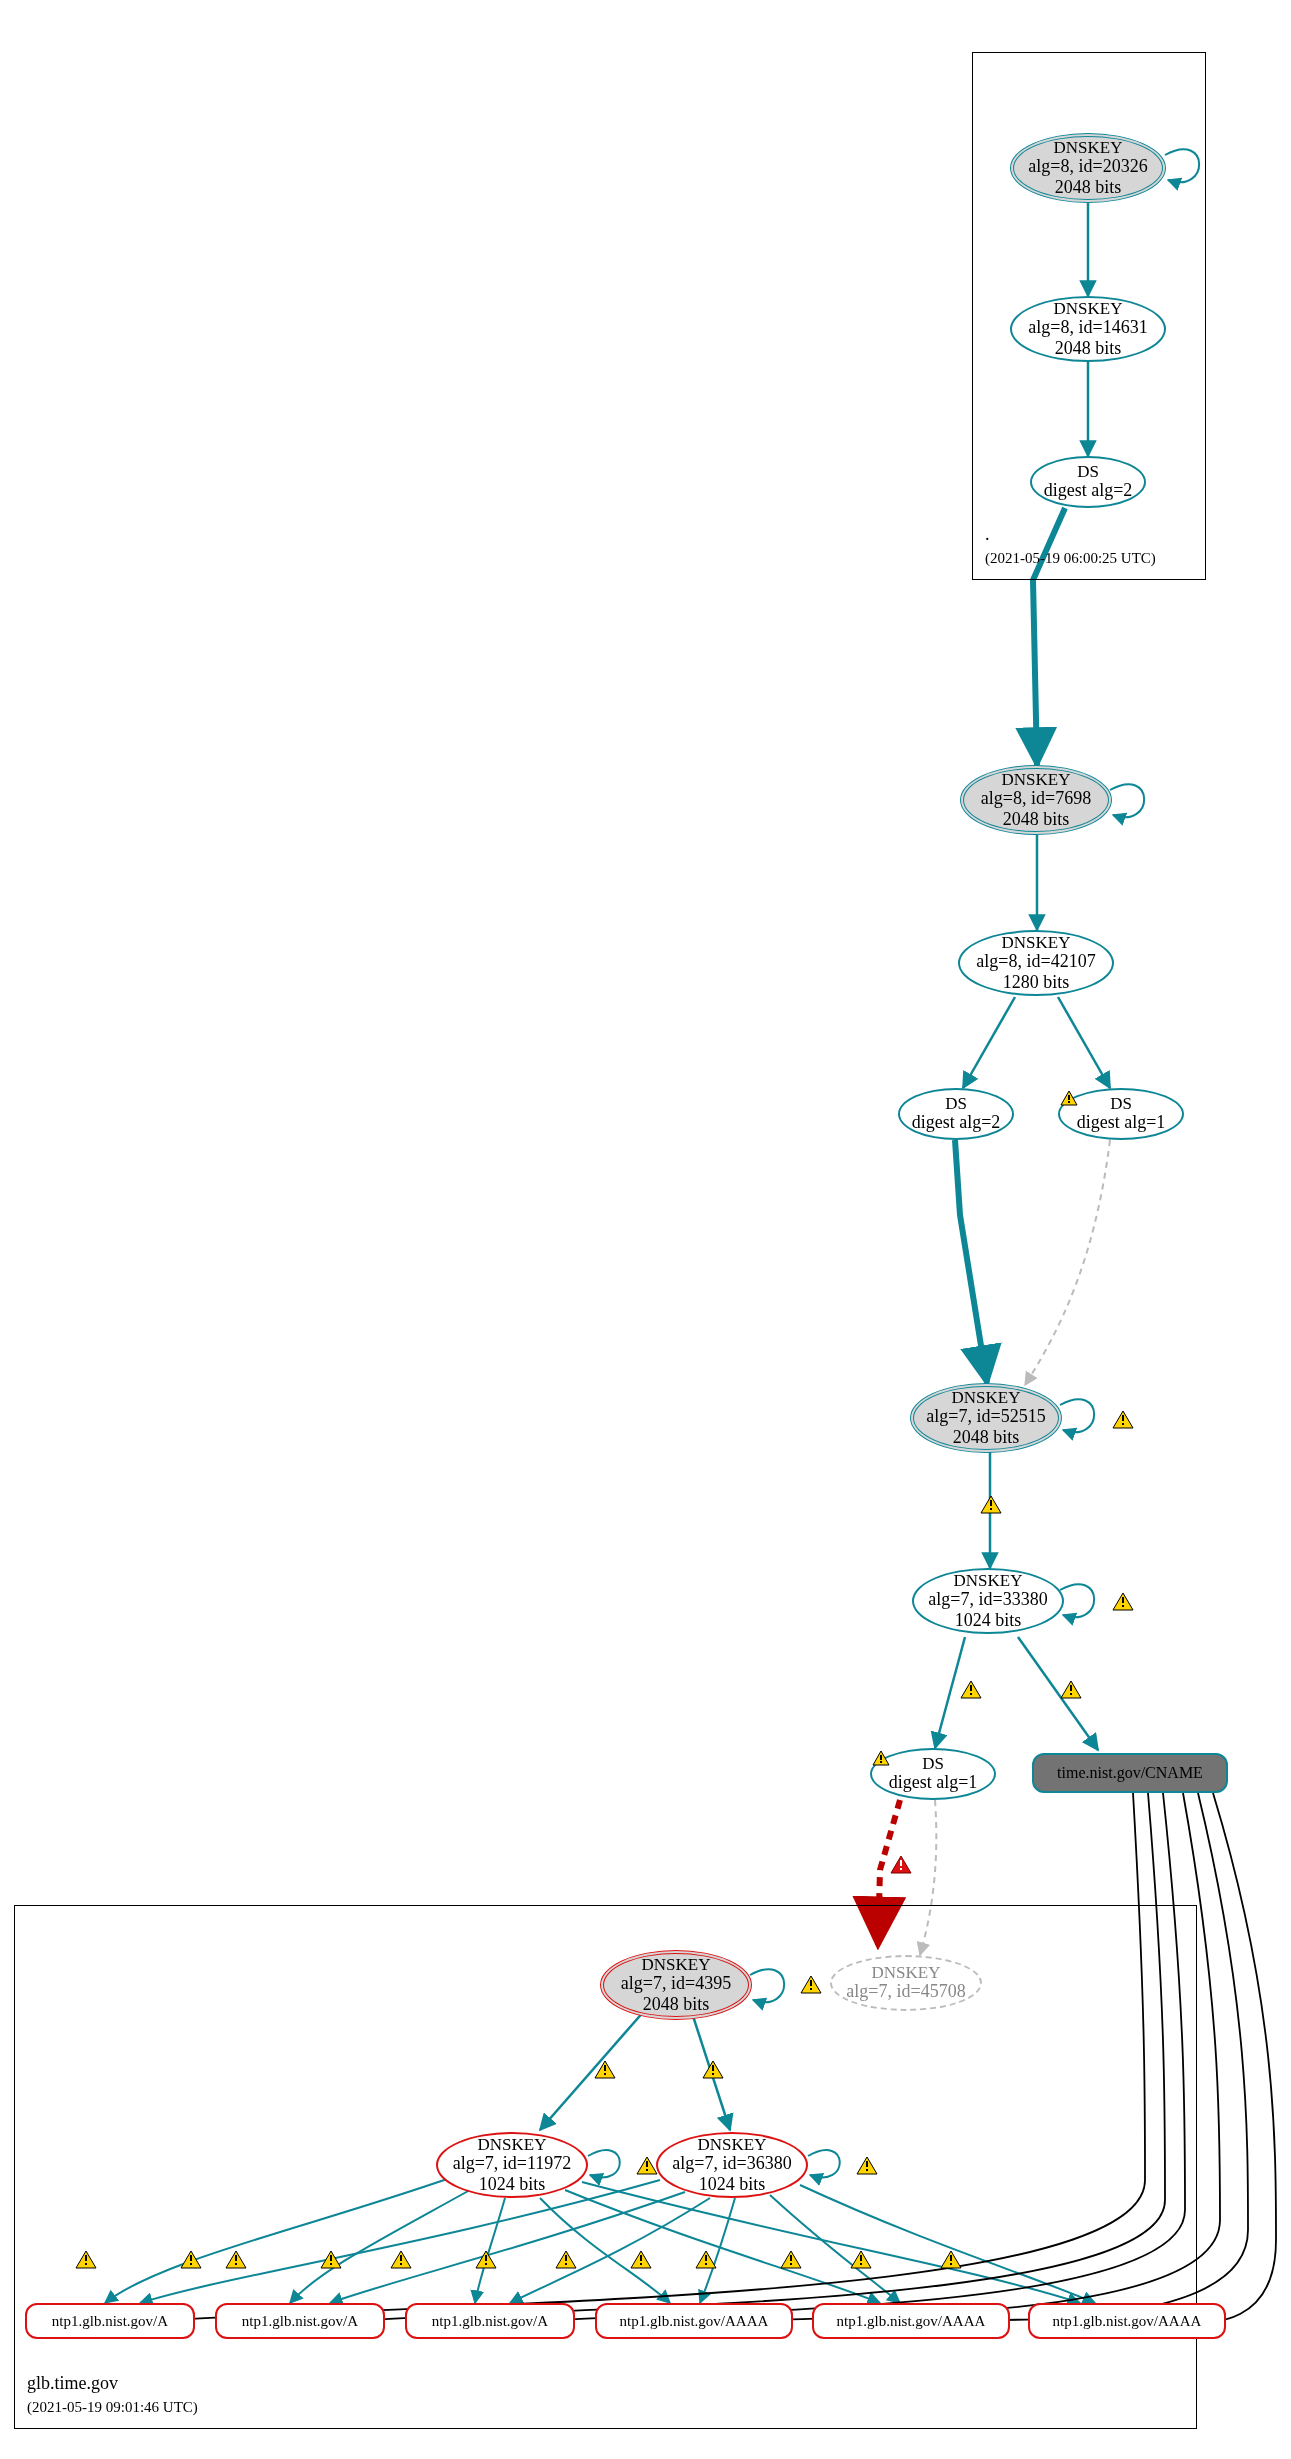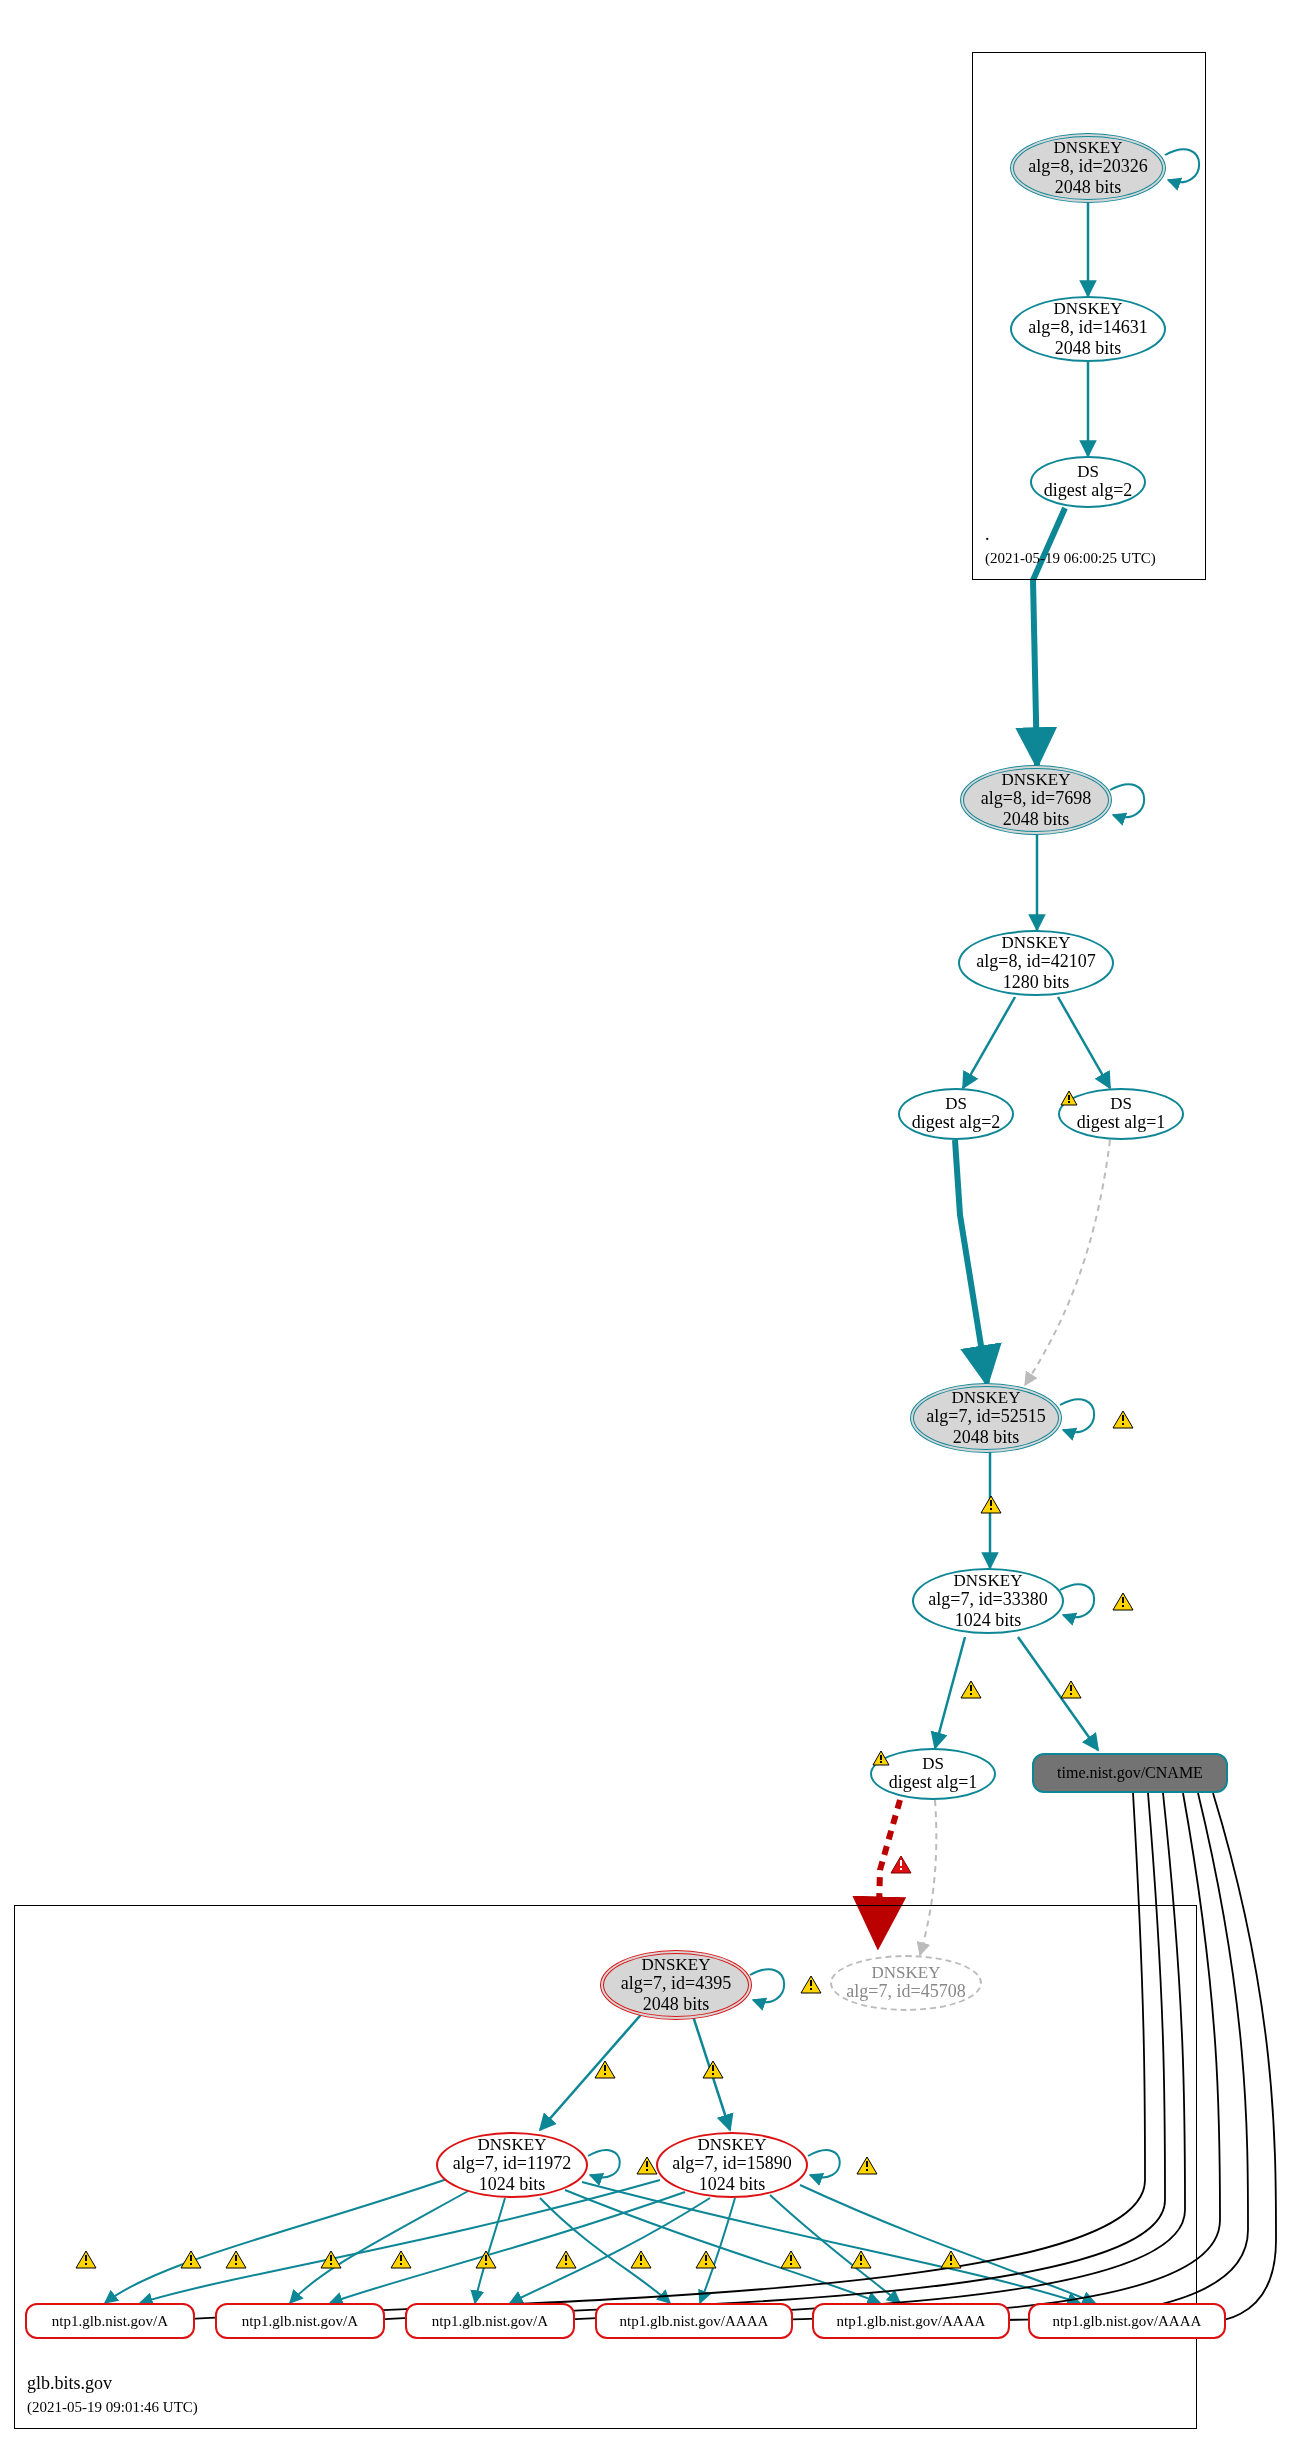--- a/index.html
+++ b/index.html
@@ -96,21 +96,21 @@
   <path d="M1183 1793 C1220 2000 1220 2120 1220 2220 C1220 2315 900 2315 775 2320" stroke="#000" stroke-width="1.8" fill="none" marker-end="url(#ah-black)"></path>
   <path d="M1198 1793 C1248 2000 1248 2130 1248 2230 C1248 2320 1050 2320 985 2320" stroke="#000" stroke-width="1.8" fill="none" marker-end="url(#ah-black)"></path>
   <path d="M1213 1793 C1276 2000 1276 2140 1276 2240 C1276 2325 1210 2325 1190 2320" stroke="#000" stroke-width="1.8" fill="none" marker-end="url(#ah-black)"></path>
 </svg>
 
 <div class="zone" style="left:972px;top:52px;width:234px;height:528px">
   <div class="zone-label" style="bottom:34px">.</div>
   <div class="zone-ts" style="bottom:12px">(2021-05-19 06:00:25 UTC)</div>
 </div>
 <div class="zone" style="left:14px;top:1905px;width:1183px;height:524px">
-  <div class="zone-label" style="bottom:34px">glb.bits.gov</div>
+  <div class="zone-label" style="bottom:34px">glb.time.gov</div>
   <div class="zone-ts" style="bottom:12px">(2021-05-19 09:01:46 UTC)</div>
 </div>
 
 <div class="node ell ksk" style="left:1010px;top:133px;width:156px;height:70px">
   <span class="t">DNSKEY</span>
   <span class="s">alg=8, id=20326</span>
   <span class="s">2048 bits</span>
 </div>
 <div class="node ell teal" style="left:1010px;top:296px;width:156px;height:66px;background:#fff">
   <span class="t">DNSKEY</span>
@@ -182,21 +182,21 @@
   <span class="t">DNSKEY</span>
   <span class="s">alg=7, id=45708</span>
 </div>
 <div class="node ell red" style="left:436px;top:2132px;width:152px;height:66px;background:#fff">
   <span class="t">DNSKEY</span>
   <span class="s">alg=7, id=11972</span>
   <span class="s">1024 bits</span>
 </div>
 <div class="node ell red" style="left:656px;top:2132px;width:152px;height:66px;background:#fff">
   <span class="t">DNSKEY</span>
-  <span class="s">alg=7, id=15890</span>
+  <span class="s">alg=7, id=36380</span>
   <span class="s">1024 bits</span>
 </div>
 
 <div class="node rr red" style="left:25px; top:2303px;width:170px;height:36px;background:#fff">
       <span class="t" style="font-size:15px">ntp1.glb.nist.gov/A</span>
     </div>
 <div class="node rr red" style="left:215px;top:2303px;width:170px;height:36px;background:#fff">
       <span class="t" style="font-size:15px">ntp1.glb.nist.gov/A</span>
     </div>
 <div class="node rr red" style="left:405px;top:2303px;width:170px;height:36px;background:#fff">

